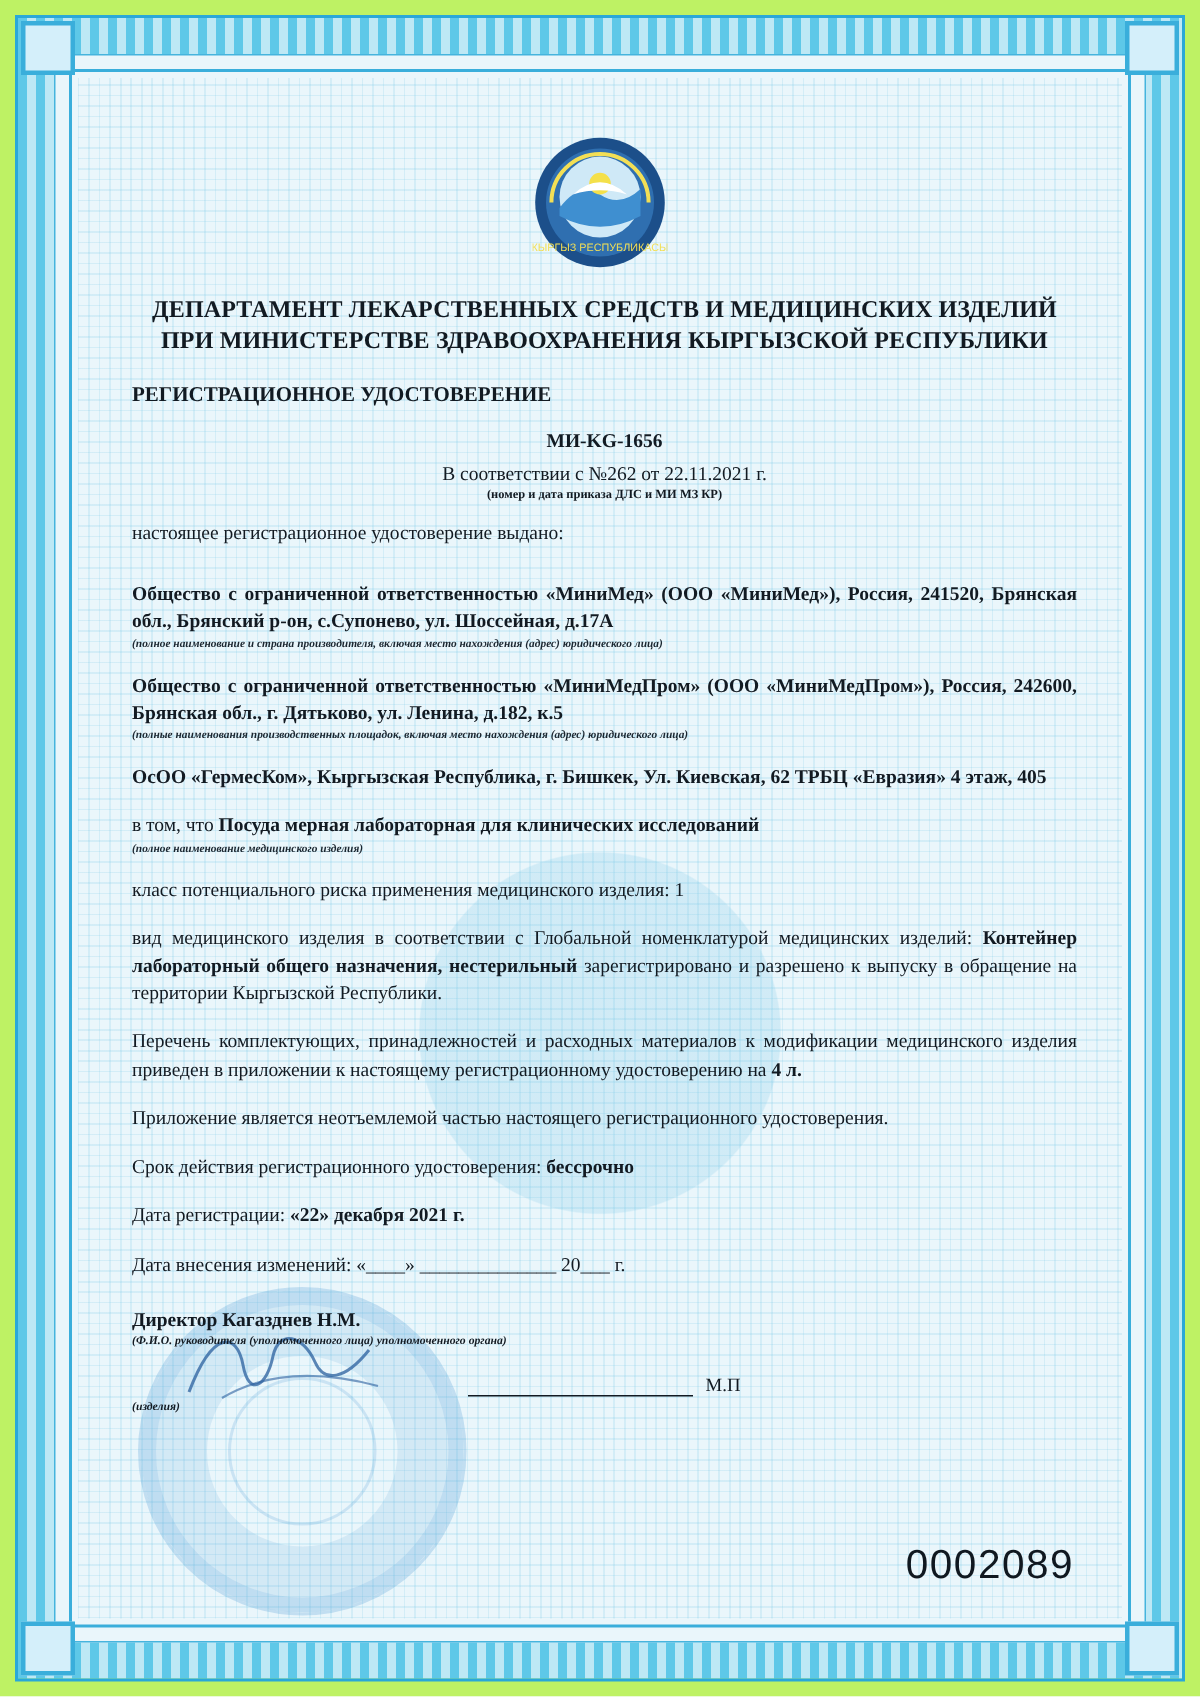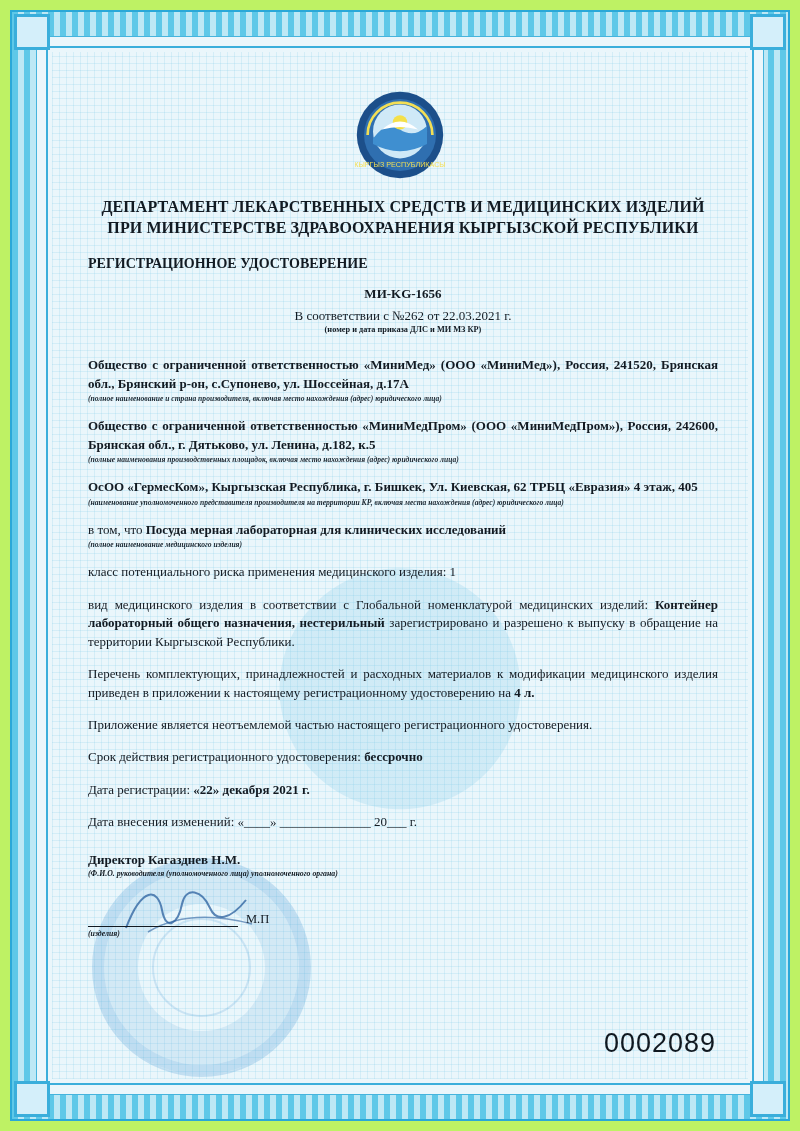--- a/index.html
+++ b/index.html
@@ -159,22 +159,23 @@
     font-weight: bold;
     margin-top: 20px;
   }
   .sig-caption {
     font-size: 7.8px;
     font-style: italic;
     font-weight: bold;
     margin-top: 1px;
   }
   .sig-line-row {
-    margin-top: 34px;
+    margin-top: 18px;
     font-size: 12.5px;
+    text-align: center;
   }
   .sig-rule {
     display: inline-block;
     width: 150px;
     border-bottom: 1px solid #121a22;
     vertical-align: bottom;
     height: 1px;
     margin-right: 8px;
   }
   .sig-sub {
@@ -236,32 +237,32 @@
     <path d="M8 48 C24 6, 40 8, 44 30 C48 52, 60 44, 64 24 C68 6, 84 10, 92 28 C98 42, 112 40, 128 20" fill="none" stroke="#2a5f9e" stroke-width="2" opacity="0.75"></path>
     <path d="M30 52 C60 34, 96 34, 134 44" fill="none" stroke="#2a5f9e" stroke-width="1.5" opacity="0.6"></path>
   </svg>
 
   <div class="content">
 
     <div class="dept-title">ДЕПАРТАМЕНТ ЛЕКАРСТВЕННЫХ СРЕДСТВ И МЕДИЦИНСКИХ ИЗДЕЛИЙ ПРИ МИНИСТЕРСТВЕ ЗДРАВООХРАНЕНИЯ КЫРГЫЗСКОЙ РЕСПУБЛИКИ</div>
 
     <div class="cert-title">РЕГИСТРАЦИОННОЕ УДОСТОВЕРЕНИЕ</div>
     <div class="cert-number">МИ-KG-1656</div>
-    <div class="order-line">В соответствии с №262 от 22.03.2021 г.</div>
+    <div class="order-line">В соответствии с №262 от 22.11.2021 г.</div>
     <div class="order-caption">(номер и дата приказа ДЛС и МИ МЗ КР)</div>
 
+    <div class="para normal">настоящее регистрационное удостоверение выдано:</div>
 
     <div class="para bold tight">Общество с ограниченной ответственностью «МиниМед» (ООО «МиниМед»), Россия, 241520, Брянская обл., Брянский р-он, с.Супонево, ул. Шоссейная, д.17А</div>
     <div class="caption">(полное наименование и страна производителя, включая место нахождения (адрес) юридического лица)</div>
 
     <div class="para bold block-spaced">Общество с ограниченной ответственностью «МиниМедПром» (ООО «МиниМедПром»), Россия, 242600, Брянская обл., г. Дятьково, ул. Ленина, д.182, к.5</div>
     <div class="caption">(полные наименования производственных площадок, включая место нахождения (адрес) юридического лица)</div>
 
     <div class="para bold block-spaced">ОсОО «ГермесКом», Кыргызская Республика, г. Бишкек, Ул. Киевская, 62 ТРБЦ «Евразия» 4 этаж, 405</div>
-    <div class="caption">(наименование уполномоченного представителя производителя на территории КР, включая места нахождения (адрес) юридического лица)</div>
 
     <div class="para normal block-spaced">
       <span>в том, что</span>
       <span class="bold">Посуда мерная лабораторная для клинических исследований</span>
     </div>
     <div class="caption">(полное наименование медицинского изделия)</div>
 
     <div class="para normal block-spaced">класс потенциального риска применения медицинского изделия: 1</div>
 
     <div class="para block-spaced">

